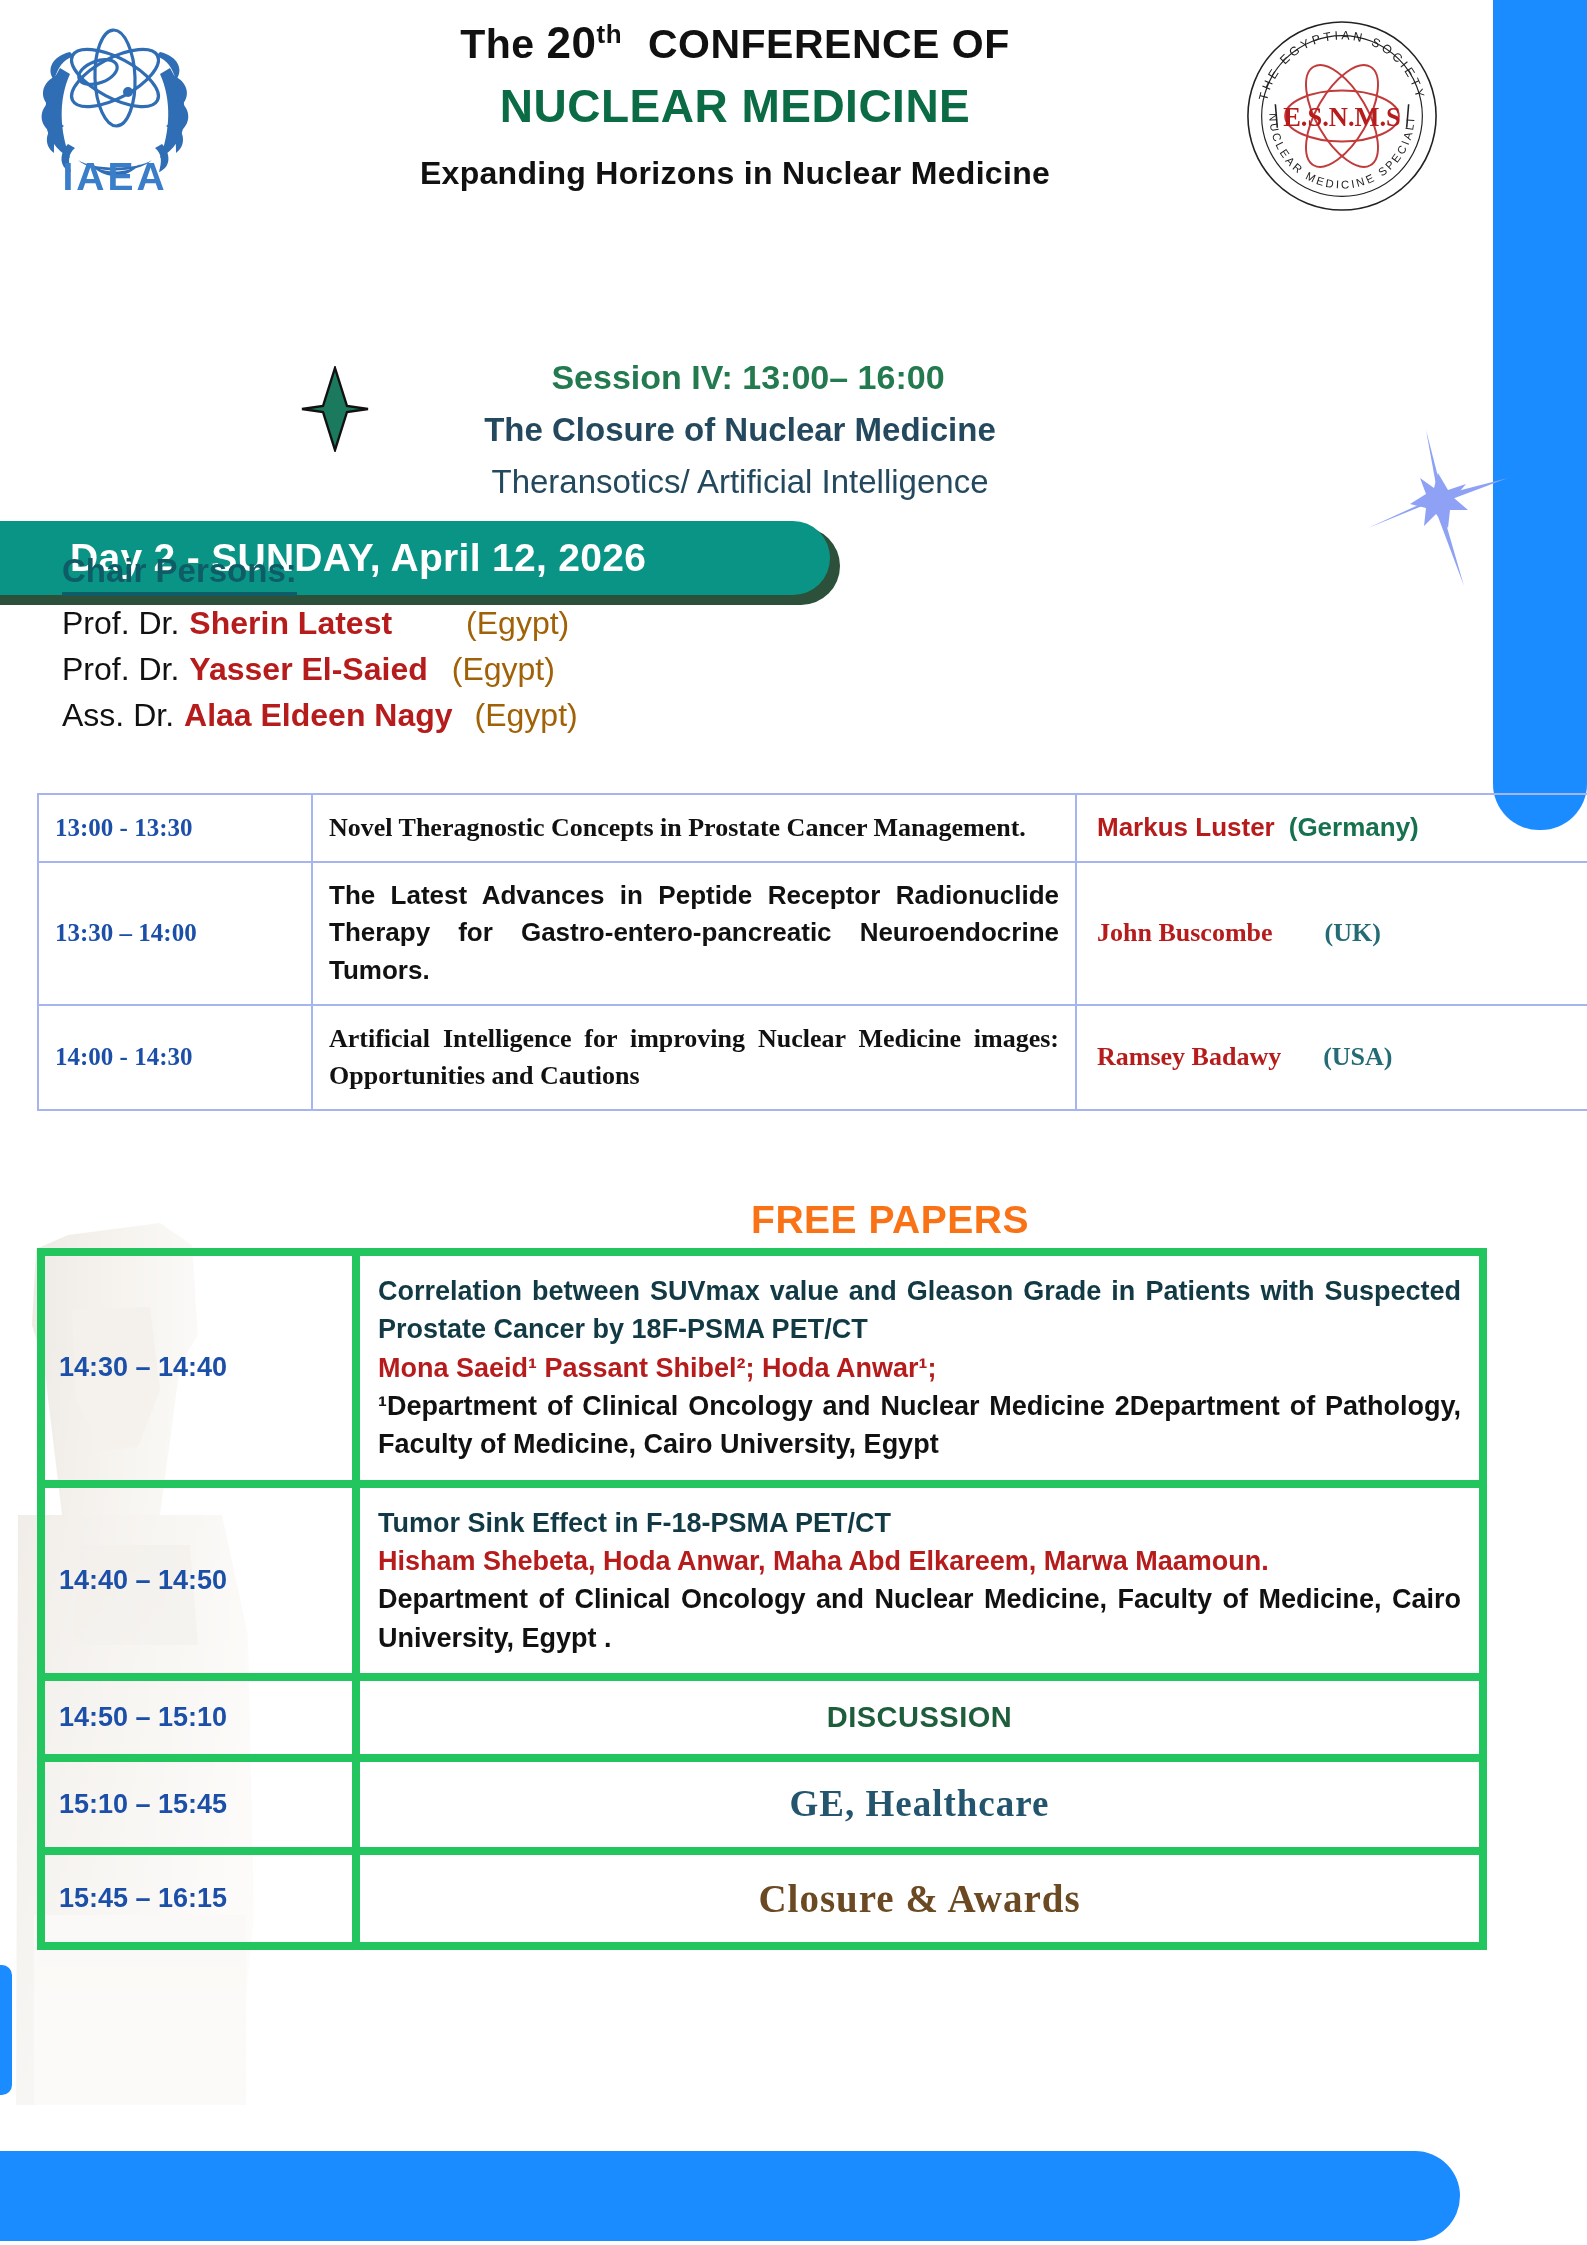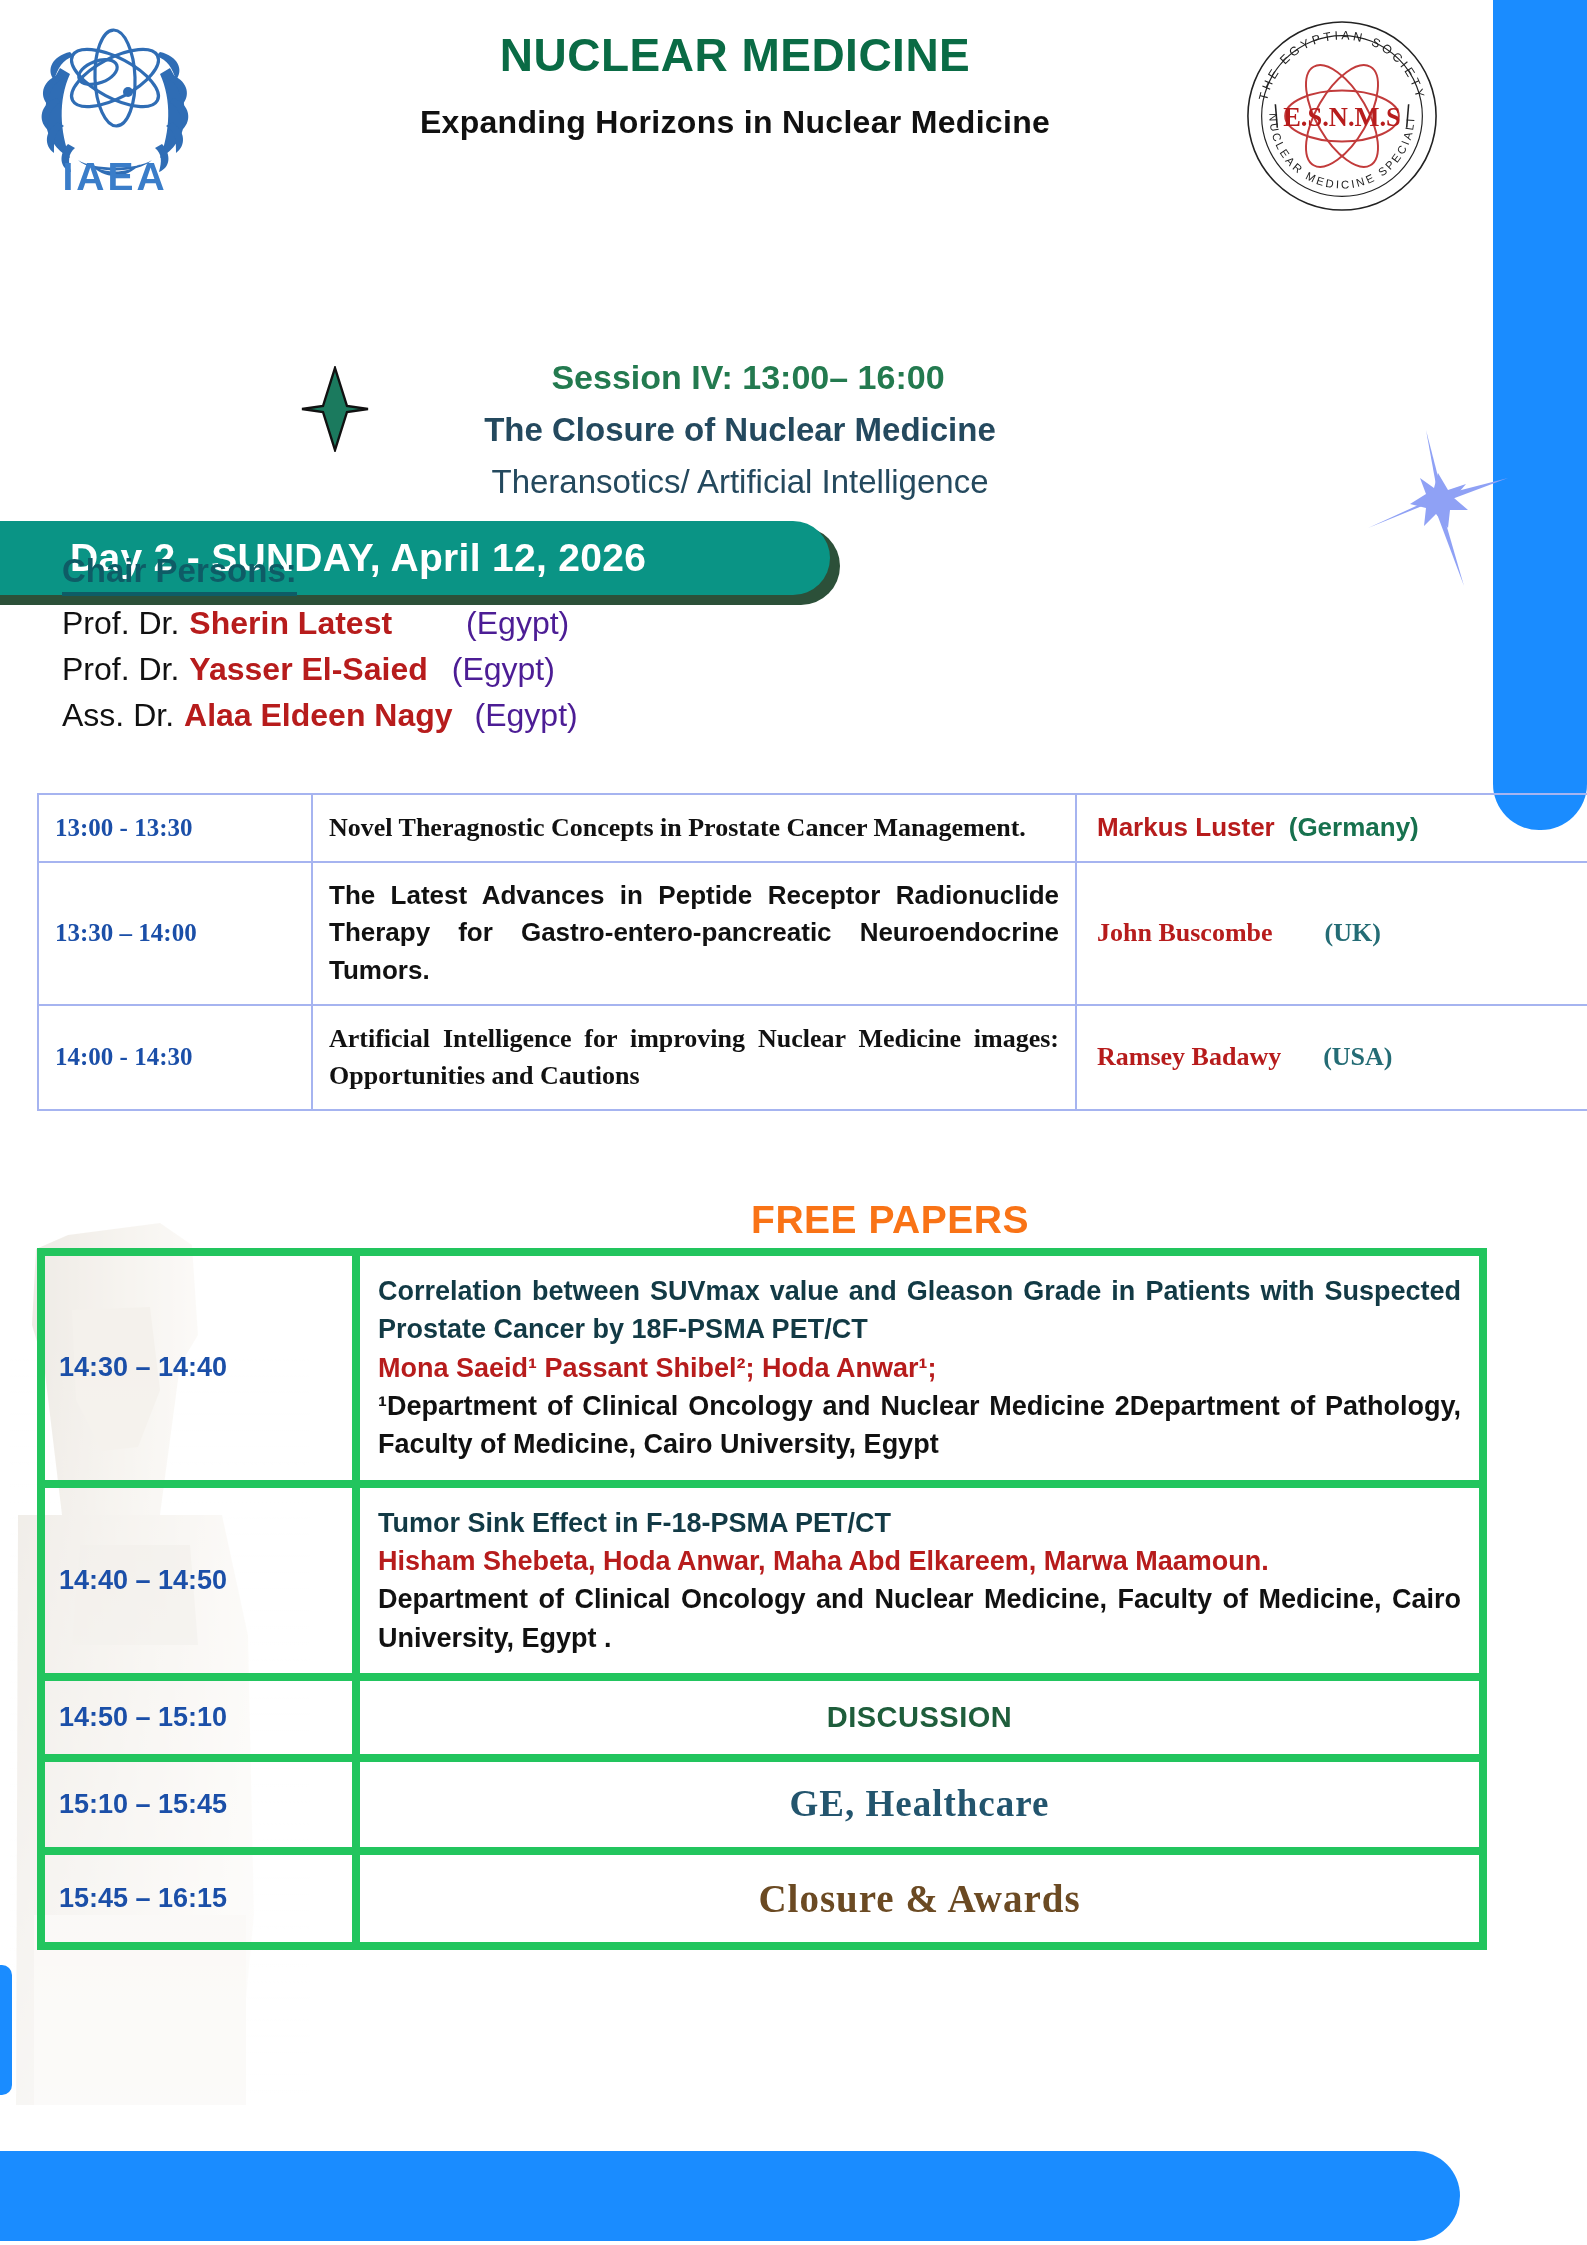--- a/index.html
+++ b/index.html
@@ -72,21 +72,21 @@
 
   
   .chairs{position:absolute;left:62px;top:552px;z-index:3;}
   .chairs-title{
     font-size:33px;font-weight:bold;color:#0E5C66;
     border-bottom:4px solid #0E5C66;display:inline-block;padding-bottom:2px;
   }
   .chair-row{display:flex;align-items:baseline;margin-top:9px;font-size:32px;}
   .chair-pre{color:#111111;}
   .chair-name{color:#B71C1C;font-weight:bold;margin-left:10px;}
-  .chair-country{color:#4c1d95;margin-left:10px;}
+  .chair-country{color:#a16207;margin-left:10px;}
   .cr0 .chair-country{margin-left:74px;}
   .cr1 .chair-country{margin-left:24px;}
   .cr2 .chair-country{margin-left:22px;}
 
   
   .tbl1{
     position:absolute;left:37px;top:793px;width:1450px;
     border-collapse:collapse;z-index:3;table-layout:fixed;
   }
   .tbl1 td{
@@ -200,20 +200,25 @@
       <path d="M142 110 C156 119 156 134 146 141 C146 128 146 120 136 114 Z"></path>
       <path d="M132 132 C142 143 140 156 129 160 C132 149 132 142 125 136 Z"></path>
 
       <path d="M48 148 C62 162 108 162 122 148 C108 158 62 158 48 148 Z"></path>
       <path d="M60 152 C74 168 96 168 110 152 C96 162 74 162 60 152 Z"></path>
     </g>
   </svg>
   <div class="iaea-word">IAEA</div>
 
   <div class="title-block">
+    <div class="t-line1">
+      <span>The</span>
+      <span class="num">20</span><span class="ord">th</span>
+      <span class="conf">CONFERENCE OF</span>
+    </div>
     <div class="t-line2">NUCLEAR MEDICINE</div>
     <div class="t-line3">Expanding Horizons in Nuclear Medicine</div>
   </div>
 
   <svg class="esnms-logo" viewBox="0 0 200 200">
     <defs>
       <path id="arcTop" d="M22 100 A78 78 0 0 1 178 100"></path>
       <path id="arcBot" d="M26 100 A74 74 0 0 0 174 100"></path>
     </defs>
     <circle cx="100" cy="100" r="96" fill="#ffffff" stroke="#222" stroke-width="1.6"></circle>

